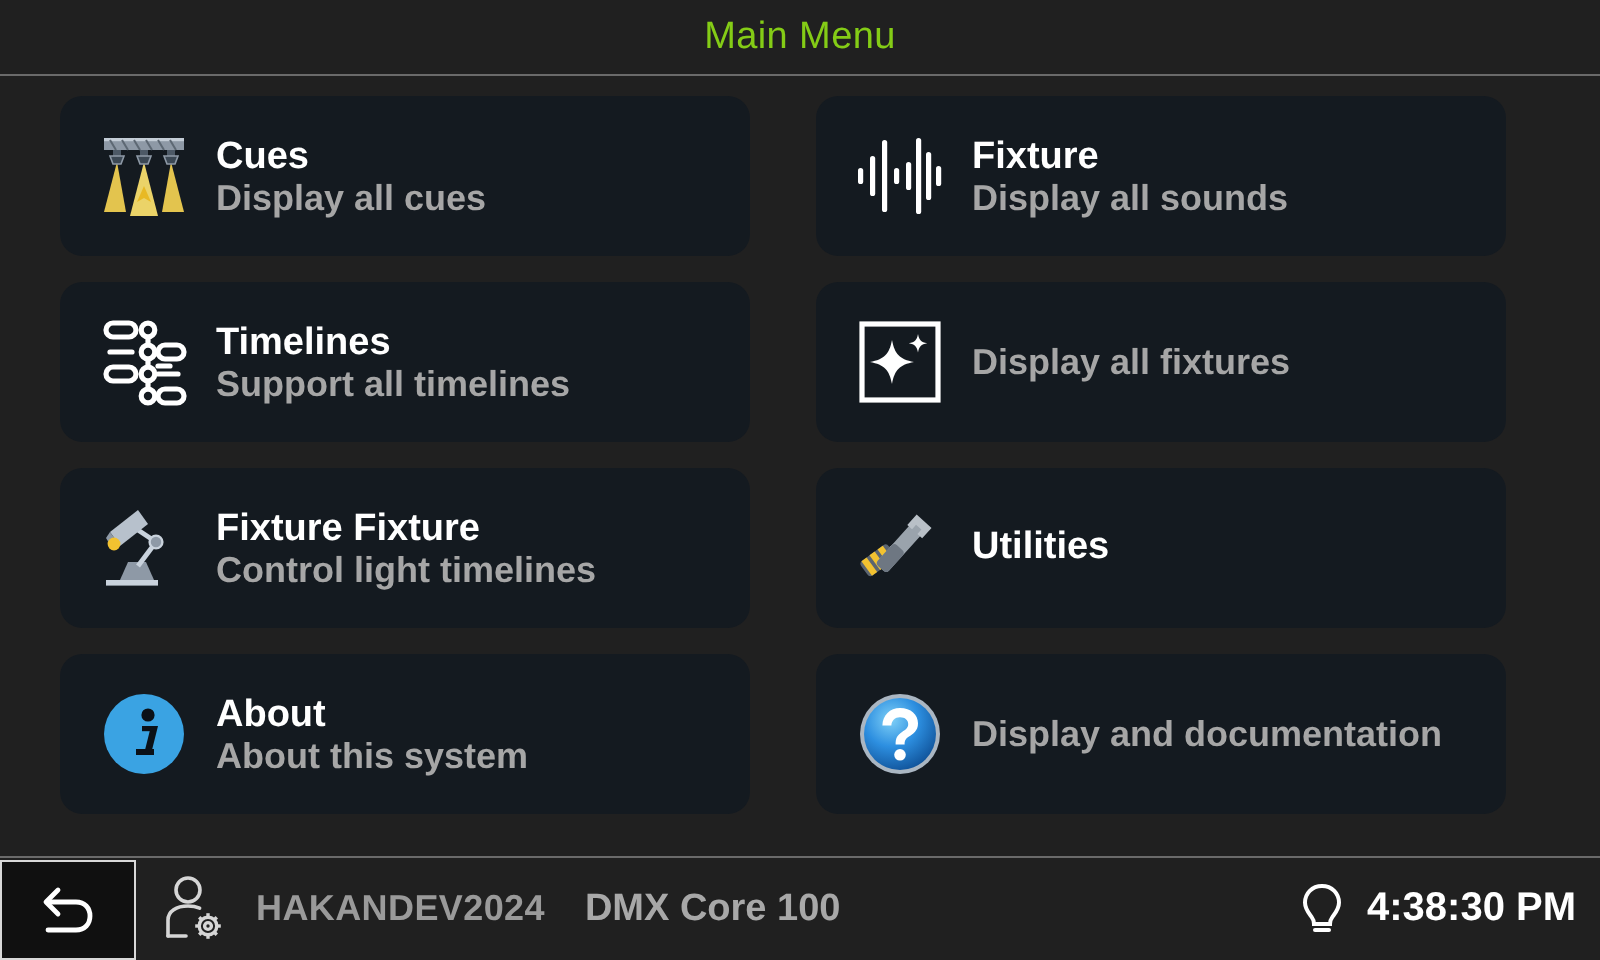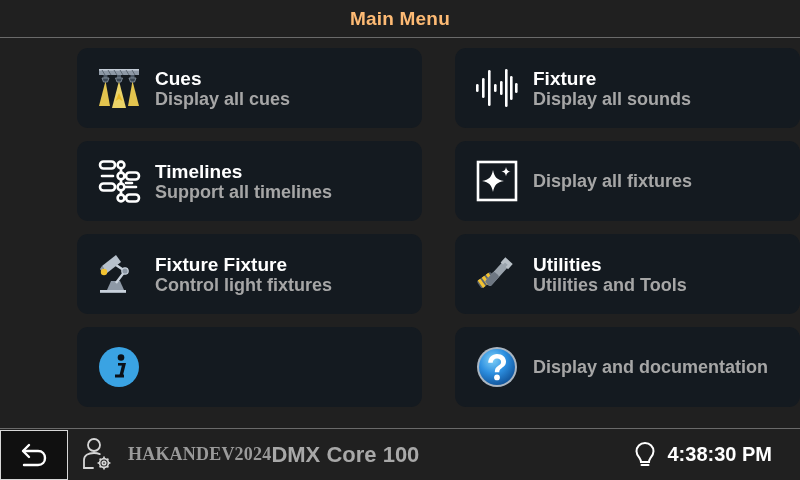--- a/index.html
+++ b/index.html
@@ -30,31 +30,30 @@
     min-height: 38px;
     background: #202020;
     border-bottom: 1px solid #6a6a6a;
     display: flex;
     align-items: center;
     justify-content: center;
     box-sizing: border-box;
   }
   .titlebar-text {
     font-size: 19px;
-    font-weight: bold;
-    color: #fdba74;
+    font-weight: normal;
+    color: #84cc16;
     letter-spacing: 0.2px;
   }
 
   
   .content {
     flex: 1;
     padding: 10px 30px 0 30px;
     box-sizing: border-box;
-    margin-left: 47px;
   }
   .grid {
     display: grid;
     grid-template-columns: 345px 345px;
     grid-template-rows: repeat(4, 80px);
     column-gap: 33px;
     row-gap: 13px;
   }
   .card {
     background: #141a20;
@@ -125,44 +124,43 @@
     align-items: center;
     justify-content: center;
     margin-right: 10px;
   }
   .status-user {
     font-size: 18px;
     font-weight: bold;
     color: #9a9a9a;
     letter-spacing: 0.2px;
     white-space: nowrap;
-    font-family: Liberation Serif, serif;
   }
   .status-device {
-    font-size: 22px;
+    font-size: 19px;
     font-weight: bold;
     color: #a8a8a8;
-    margin-left: 0;
+    margin-left: 20px;
     white-space: nowrap;
   }
   .spacer { flex: 1; }
   .bulb-icon {
     width: 30px;
     height: 32px;
     display: flex;
     align-items: center;
     justify-content: center;
     margin-right: 8px;
     cursor: pointer;
   }
   .status-time {
     font-size: 20px;
     font-weight: bold;
     color: #ffffff;
-    margin-right: 28px;
+    margin-right: 12px;
     white-space: nowrap;
     font-variant-numeric: tabular-nums;
   }
 </style>
 </head>
 <body>
 
 <div class="screen">
 
   <div class="titlebar">
@@ -287,21 +285,21 @@
             <circle cx="31" cy="21" r="3.2" fill="#8e99a6" stroke="#c9d2dc" stroke-width="1.2"></circle>
 
             <path d="M8 16 L22 5 L27 12 L13 23 Z" fill="#b7c1cc"></path>
             <path d="M8 16 L13 23 L9 24 L6 19 Z" fill="#8e99a6"></path>
 
             <circle cx="10" cy="22" r="3.2" fill="#f2c230"></circle>
           </svg>
         </div>
         <div class="card-text">
           <div class="card-title">Fixture Fixture</div>
-          <div class="card-sub">Control light fixtures</div>
+          <div class="card-sub">Control light timelines</div>
         </div>
       </div>
 
       <div class="card">
         <div class="card-icon">
           <svg width="50" height="44" viewBox="0 0 50 44">
 
             <g transform="rotate(-36 25 22)">
               <rect x="4" y="16" width="17" height="9" rx="2" fill="#5c6570"></rect>
               <rect x="5.5" y="16" width="3.2" height="9" fill="#f2c230"></rect>
@@ -312,33 +310,36 @@
 
             <g transform="rotate(42 25 22)">
               <rect x="21" y="6" width="7.5" height="30" rx="2" fill="#9aa3ac"></rect>
               <path d="M20 4 L30 4 L30 11 L26.8 11 L26.8 8 L23.2 8 L23.2 11 L20 11 Z" fill="#b9c0c7"></path>
               <rect x="21" y="22" width="7.5" height="14" rx="2" fill="#6e7782"></rect>
             </g>
           </svg>
         </div>
         <div class="card-text">
           <div class="card-title">Utilities</div>
-          <div class="card-sub">Utilities and Tools</div>
         </div>
       </div>
 
       <div class="card">
         <div class="card-icon">
           <svg width="44" height="44" viewBox="0 0 44 44">
             <circle cx="22" cy="22" r="20" fill="#3aa3e3"></circle>
             <circle cx="24" cy="12.5" r="3.3" fill="#0b1118"></circle>
             <path d="M25.5 18 L29 18 L25.5 32 L22 32 Z" fill="#0b1118"></path>
             <rect x="18" y="29.5" width="9" height="3" fill="#0b1118"></rect>
             <rect x="21" y="18" width="7" height="2.6" fill="#0b1118"></rect>
           </svg>
+        </div>
+        <div class="card-text">
+          <div class="card-title">About</div>
+          <div class="card-sub">About this system</div>
         </div>
       </div>
 
       <div class="card">
         <div class="card-icon">
           <svg width="44" height="44" viewBox="0 0 44 44">
             <defs>
               <radialGradient id="helpGrad" cx="38%" cy="30%" r="78%">
                 <stop offset="0%" stop-color="#7fd0f7"></stop>
                 <stop offset="48%" stop-color="#2d8fe0"></stop>

